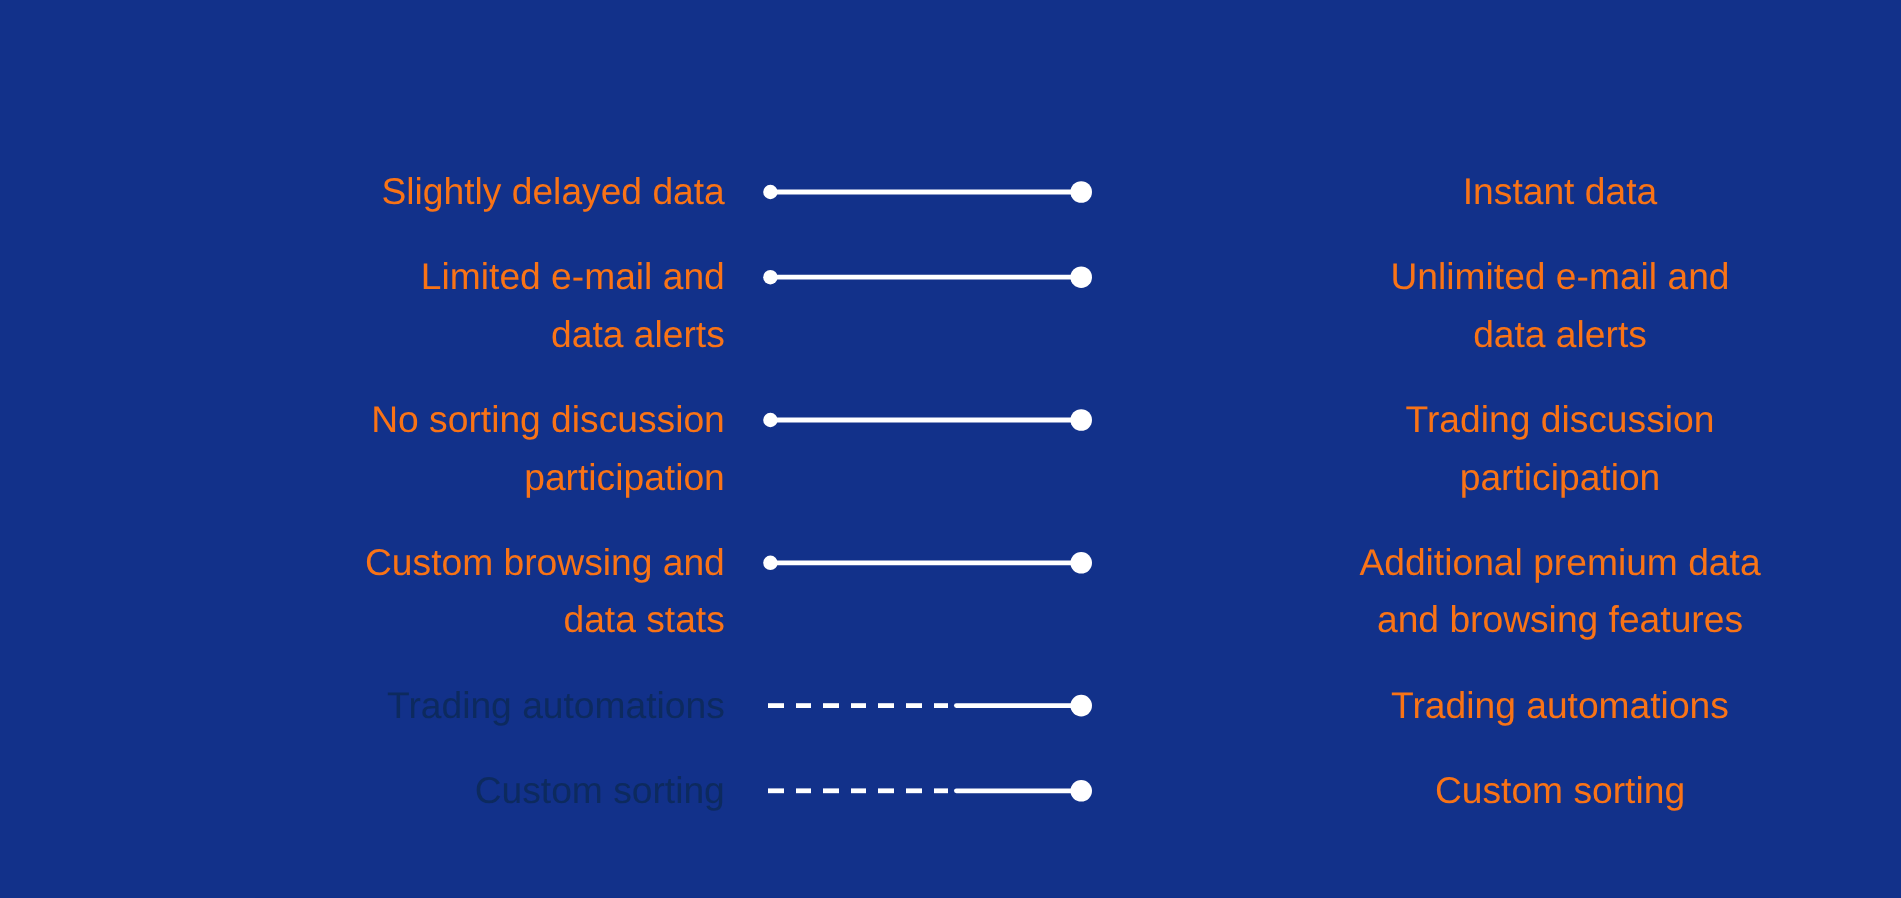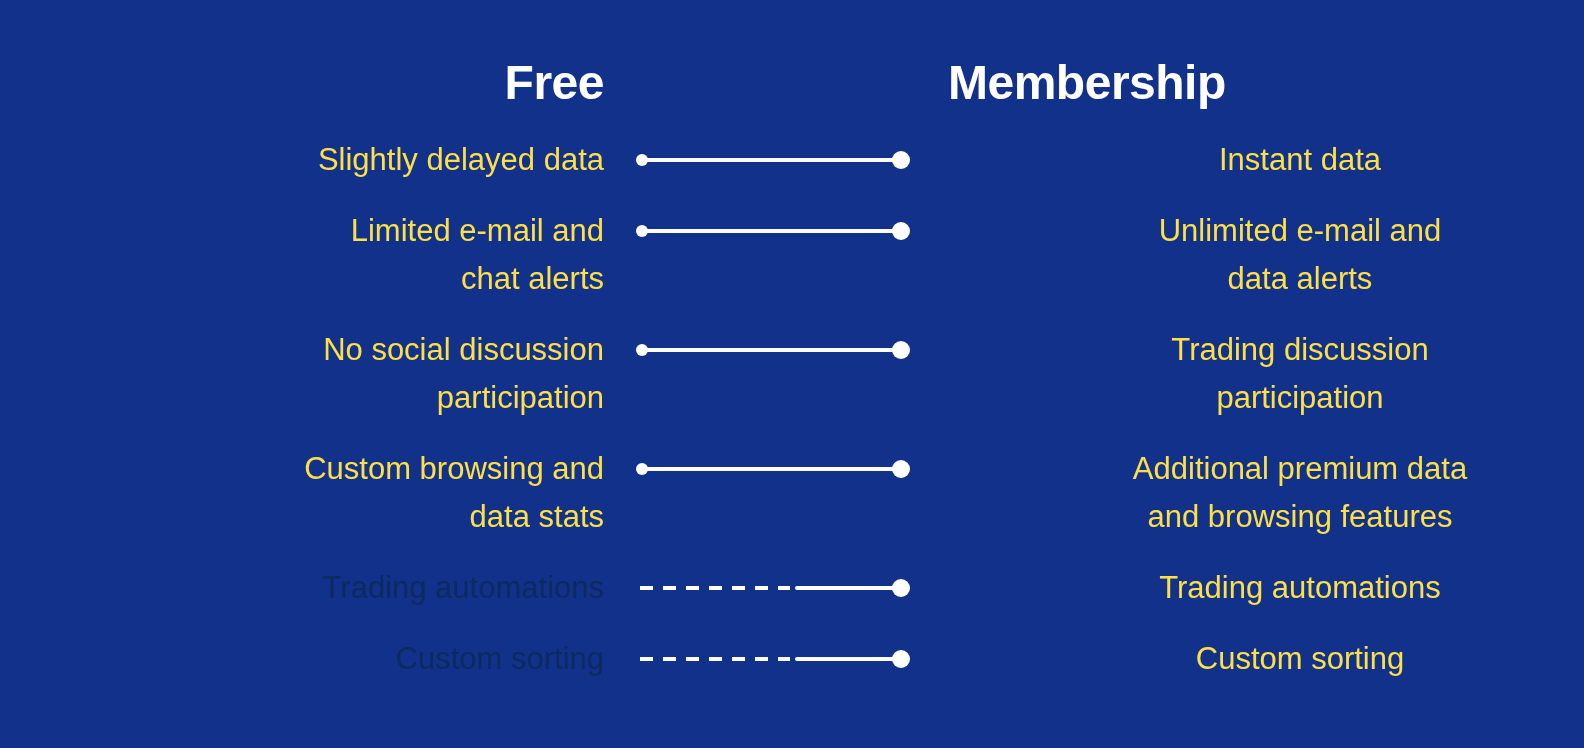--- a/index.html
+++ b/index.html
@@ -61,21 +61,21 @@
     position: absolute;
     left: 0;
     width: 1584px;
   }
 
   .cell {
     position: absolute;
     top: 0;
     font-size: 31px;
     line-height: 48px;
-    color: #fde047;
+    color: #f97316;
     white-space: pre-line;
   }
   .cell.left {
     left: 0;
     width: 604px;
     text-align: right;
   }
   .cell.right {
     left: 1000px;
     width: 600px;
@@ -136,48 +136,44 @@
     top: 1px;
     width: 18px;
     height: 18px;
   }
 </style>
 </head>
 <body>
 
 <div class="comparison-board">
 
-  <div class="header-row">
-    <div class="col-header free">Free</div>
-    <div class="col-header membership">Membership</div>
-  </div>
 
   <div class="rows" id="rows-container">
       <div class="feature-row" style="top: 136px;">
         <div class="cell left">Slightly delayed data</div>
         <div class="cell right">Instant data</div>
         <div class="connector" style="top: 14px;">
           <div class="conn-line"></div>
           <div class="dot left-dot"></div>
           <div class="dot right-dot"></div>
         </div>
       </div>
       <div class="feature-row" style="top: 207px;">
         <div class="cell left">Limited e-mail and
-chat alerts</div>
+data alerts</div>
         <div class="cell right">Unlimited e-mail and
 data alerts</div>
         <div class="connector" style="top: 14px;">
           <div class="conn-line"></div>
           <div class="dot left-dot"></div>
           <div class="dot right-dot"></div>
         </div>
       </div>
       <div class="feature-row" style="top: 326px;">
-        <div class="cell left">No social discussion
+        <div class="cell left">No sorting discussion
 participation</div>
         <div class="cell right">Trading discussion
 participation</div>
         <div class="connector" style="top: 14px;">
           <div class="conn-line"></div>
           <div class="dot left-dot"></div>
           <div class="dot right-dot"></div>
         </div>
       </div>
       <div class="feature-row" style="top: 445px;">

